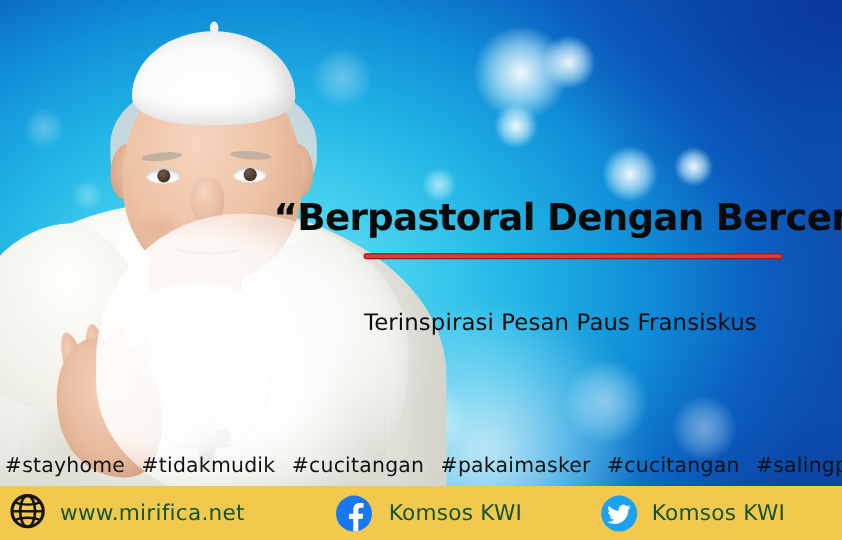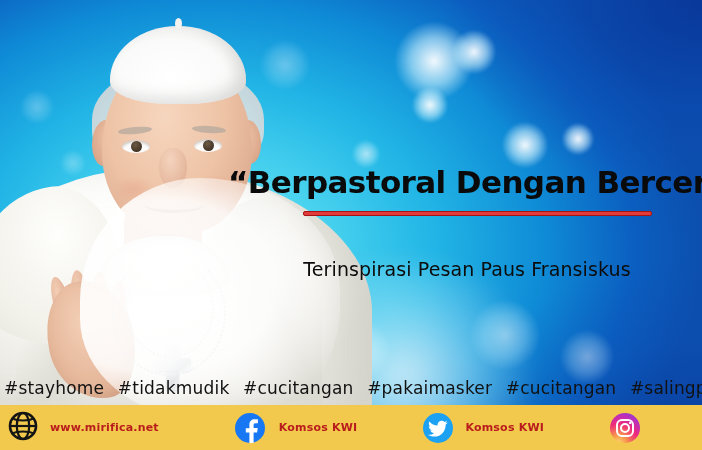--- a/index.html
+++ b/index.html
@@ -360,23 +360,23 @@
     display: flex;
     align-items: center;
   }
   .footer-item {
     display: flex;
     align-items: center;
     height: 100%;
   }
   .footer-item .label {
     font-family: "DejaVu Sans", sans-serif;
-    font-weight: bold;
-    font-size: 11px;
-    color: #b91c1c;
+    font-weight: normal;
+    font-size: 18px;
+    color: #14532d;
     letter-spacing: 0.2px;
     white-space: nowrap;
   }
   .fi-web  { margin-left: 8px; }
   .fi-web .label { margin-left: 12px; }
   .fi-fb   { margin-left: 76px; }
   .fi-fb .label { margin-left: 14px; }
   .fi-tw   { margin-left: 66px; }
   .fi-tw .label { margin-left: 12px; }
   .fi-ig   { margin-left: 66px; }

